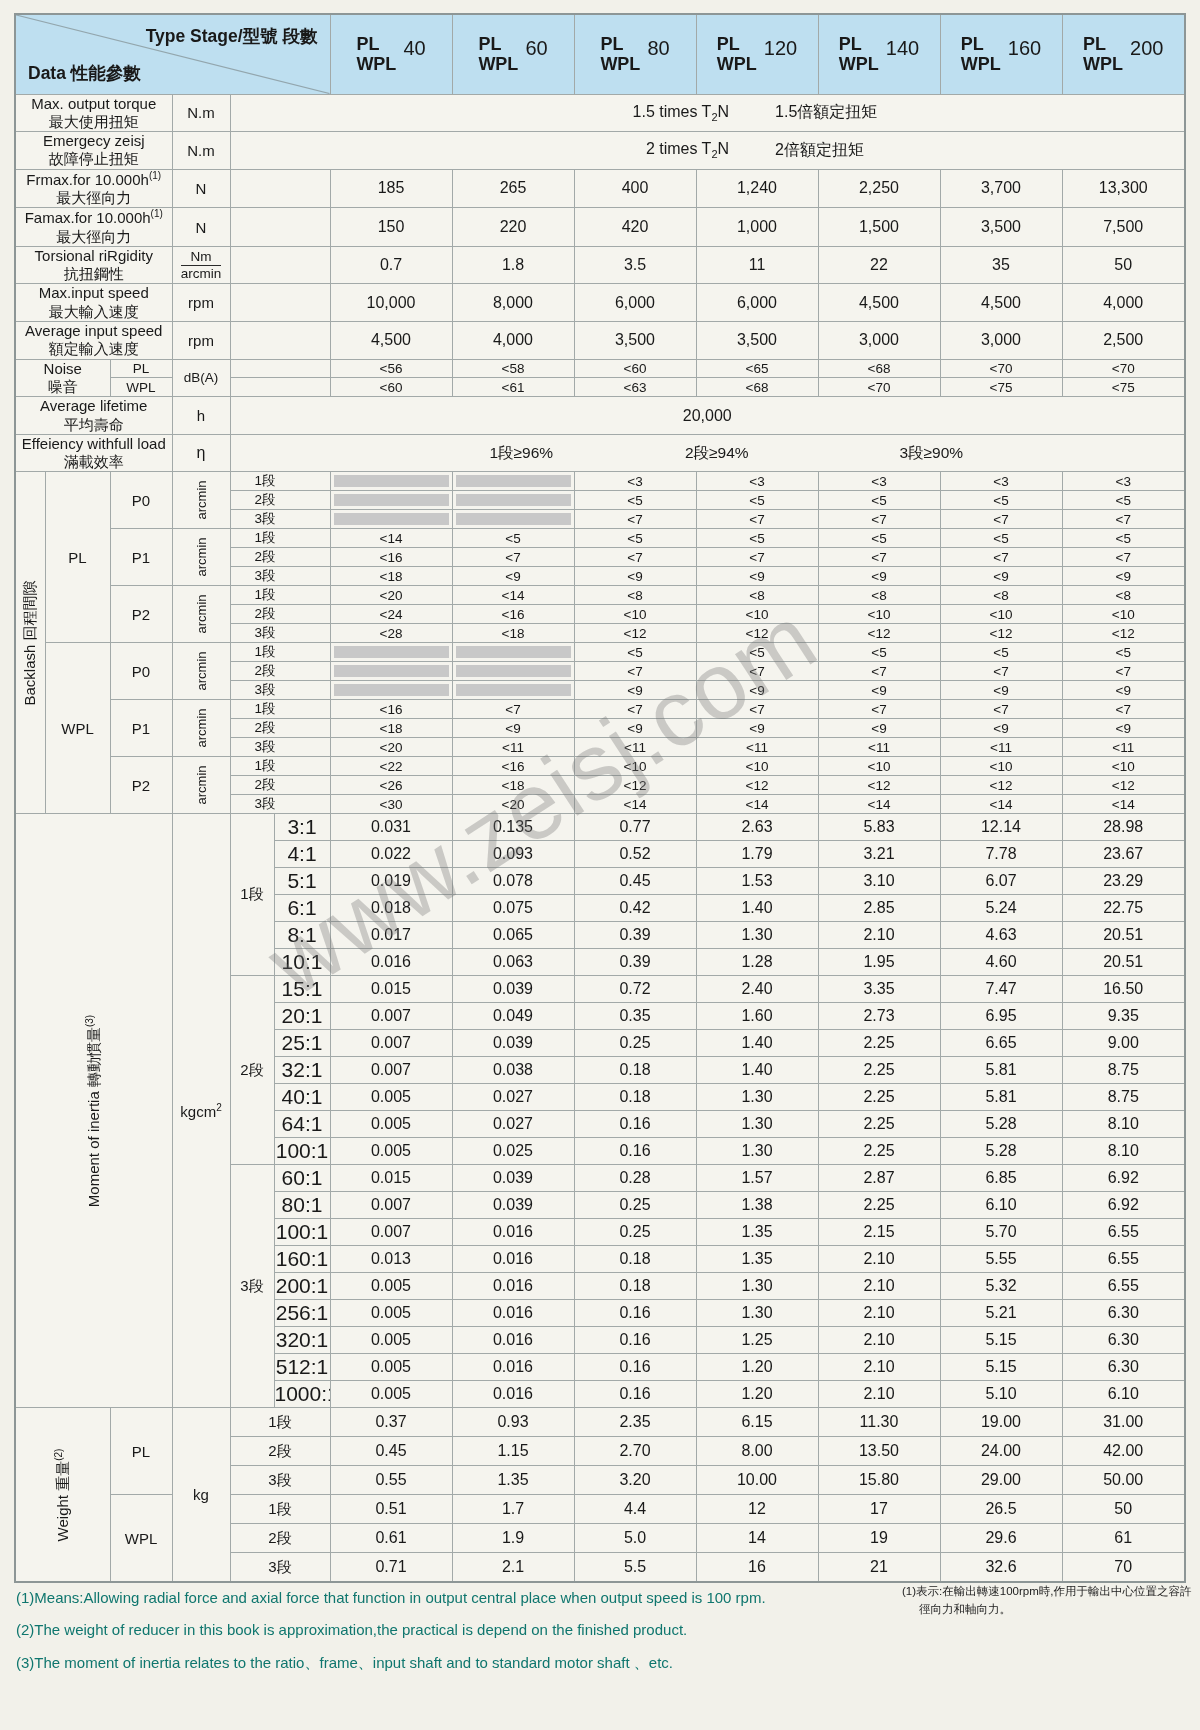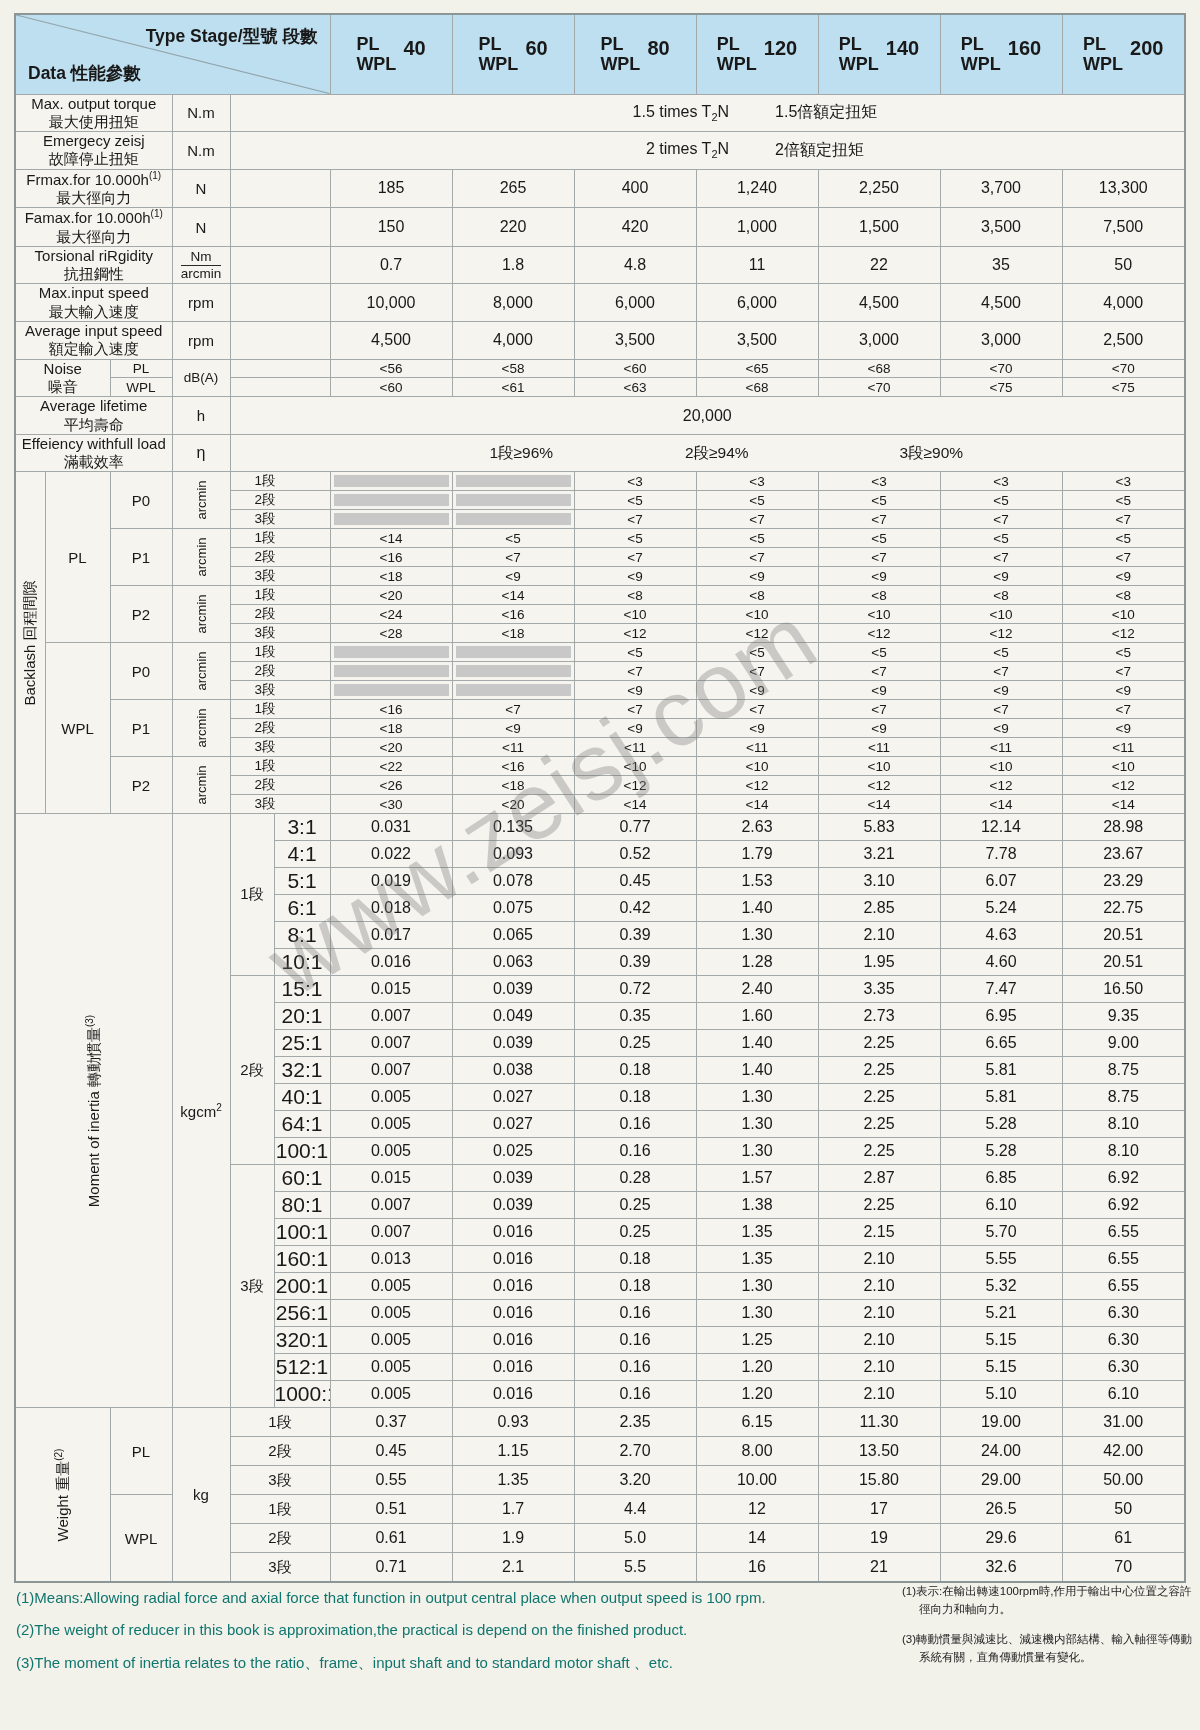--- a/index.html
+++ b/index.html
@@ -11,21 +11,21 @@
   td{border:1px solid #a2a9a8;padding:0;text-align:center;vertical-align:middle;background:#f5f4ee;overflow:hidden}
   tr.rhH{height:80px} tr.rh36{height:36px} tr.rh18{height:18px} tr.rh30{height:30px}
   tr.rh17{height:17px} tr.rh27{height:27px} tr.rh29{height:29px}
   .hdr{background:#bedff0}
   .corner{position:relative}
   .diag{position:absolute;left:0;top:0;width:100%;height:100%}
   .ctop{position:absolute;top:9px;right:12px;font-weight:bold;font-size:17.5px;white-space:nowrap}
   .cbot{position:absolute;bottom:9px;left:12px;font-weight:bold;font-size:17.5px;white-space:nowrap}
   .mwrap{display:flex;align-items:center;justify-content:center;gap:7px}
   .mseries{font-weight:bold;font-size:18px;line-height:1.12;text-align:left}
-  .msize{font-weight:bold;font-size:20px;transform:translateY(-6px)}
+  .msize{font-weight:normal;font-size:20px;transform:translateY(-6px)}
   .lbl{font-size:15px;line-height:1.22}
   sup{font-size:10px;vertical-align:super} sub{font-size:11px;vertical-align:sub}
   .unit{font-size:15px}
   .small{font-size:13.5px}
   .eta{font-size:16px}
   .frac{display:inline-block;font-size:13.5px;line-height:1.15}
   .ftop{display:block;border-bottom:1px solid #2a2a2a;padding:0 2px}
   .spanwrap{display:flex;justify-content:center;align-items:center;height:100%;gap:46px;font-size:16px;transform:translateX(5%)}
   .spanwrap.noshift{transform:none}
   .effwrap{position:relative;height:100%;font-size:15.5px}
@@ -179,21 +179,21 @@
         </tr>
         <tr class="rh36">
           <td class="lbl" colspan="3">
             <div class="len">Torsional riRgidity</div>
             <div class="lzh">抗扭鋼性</div>
           </td>
           <td class="unit"><div class="frac"><span class="ftop">Nm</span><span>arcmin</span></div></td>
           <td class="blank" colspan="2"></td>
           <td class="val">0.7</td>
           <td class="val">1.8</td>
-          <td class="val">4.8</td>
+          <td class="val">3.5</td>
           <td class="val">11</td>
           <td class="val">22</td>
           <td class="val">35</td>
           <td class="val">50</td>
         </tr>
         <tr class="rh36">
           <td class="lbl" colspan="3">
             <div class="len">Max.input speed</div>
             <div class="lzh">最大輸入速度</div>
           </td>
@@ -805,16 +805,15 @@
   <div class="watermark">www.zeisj.com</div>
 
   <div class="footnotes">
     <div class="fn-left" id="fnL">
         <div class="fn-line">(1)Means:Allowing radial force and axial force that function in output central place when output speed is 100 rpm.</div>
         <div class="fn-line">(2)The weight of reducer in this book is approximation,the practical is depend on the finished product.</div>
         <div class="fn-line">(3)The moment of inertia relates to the ratio、frame、input shaft and to standard motor shaft 、etc.</div>
       </div>
     <div class="fn-right" id="fnR">
         <div class="fn-line">(1)表示:在輸出轉速100rpm時,作用于輸出中心位置之容許徑向力和軸向力。</div>
-        <div class="fn-line">(3)轉動慣量與減速比、減速機内部結構、輸入軸徑等傳動系統有關，直角傳動慣量有變化。</div>
       </div>
   </div>
 </div>
 
 </body></html>

